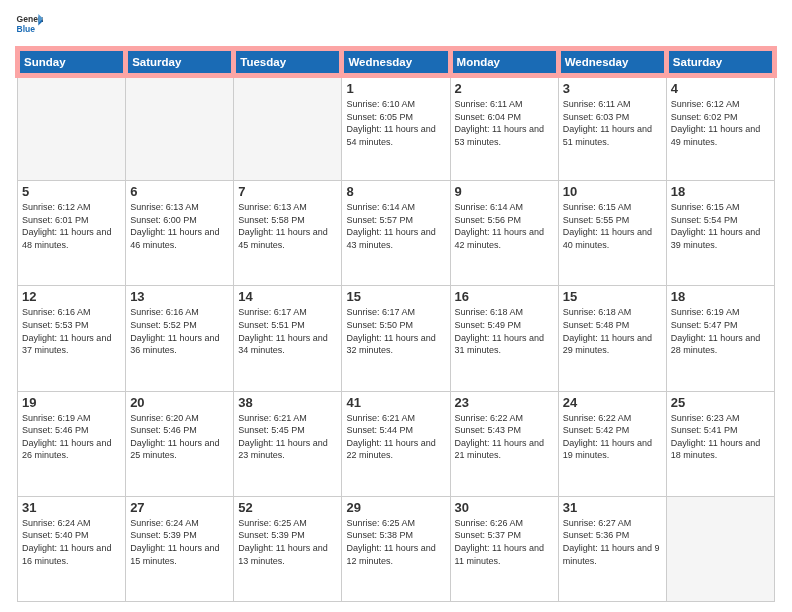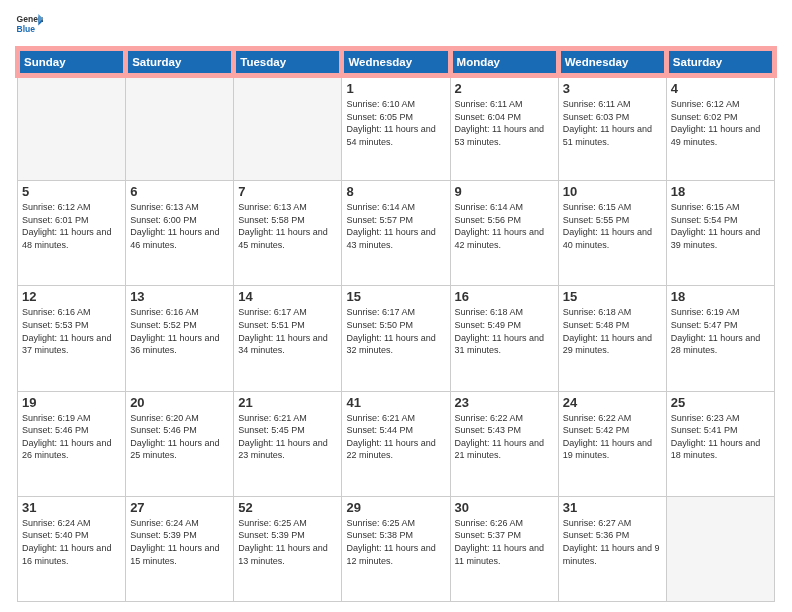--- a/index.html
+++ b/index.html
@@ -201,21 +201,21 @@
         <tr>
           <td>
             <div class="day-number">19</div>
             <div class="cell-text">Sunrise: 6:19 AM<br>Sunset: 5:46 PM<br>Daylight: 11 hours and 26 minutes.</div>
           </td>
           <td>
             <div class="day-number">20</div>
             <div class="cell-text">Sunrise: 6:20 AM<br>Sunset: 5:46 PM<br>Daylight: 11 hours and 25 minutes.</div>
           </td>
           <td>
-            <div class="day-number">21</div>
+            <div class="day-number">38</div>
             <div class="cell-text">Sunrise: 6:21 AM<br>Sunset: 5:45 PM<br>Daylight: 11 hours and 23 minutes.</div>
           </td>
           <td>
             <div class="day-number">41</div>
             <div class="cell-text">Sunrise: 6:21 AM<br>Sunset: 5:44 PM<br>Daylight: 11 hours and 22 minutes.</div>
           </td>
           <td>
             <div class="day-number">23</div>
             <div class="cell-text">Sunrise: 6:22 AM<br>Sunset: 5:43 PM<br>Daylight: 11 hours and 21 minutes.</div>
           </td>

